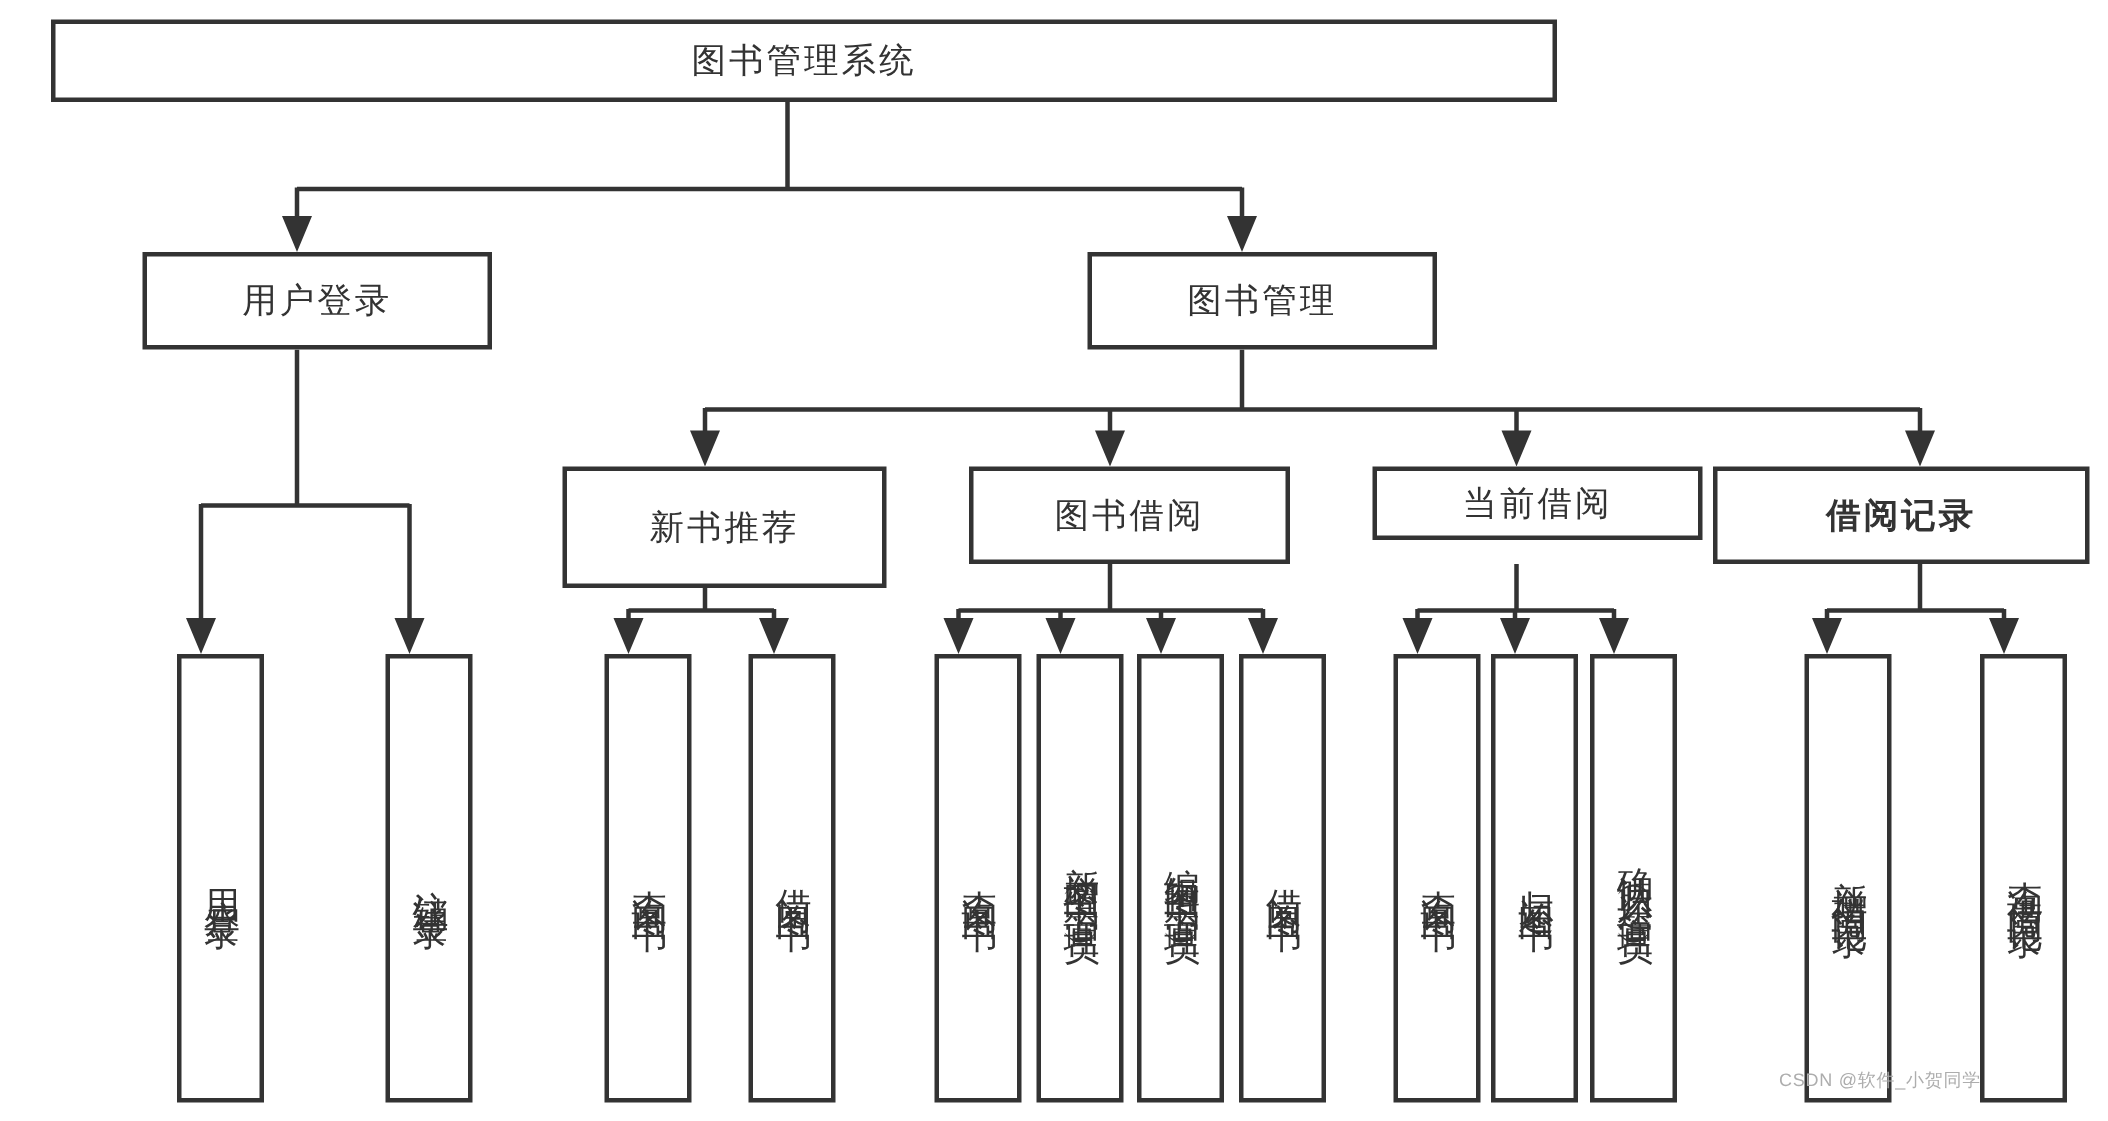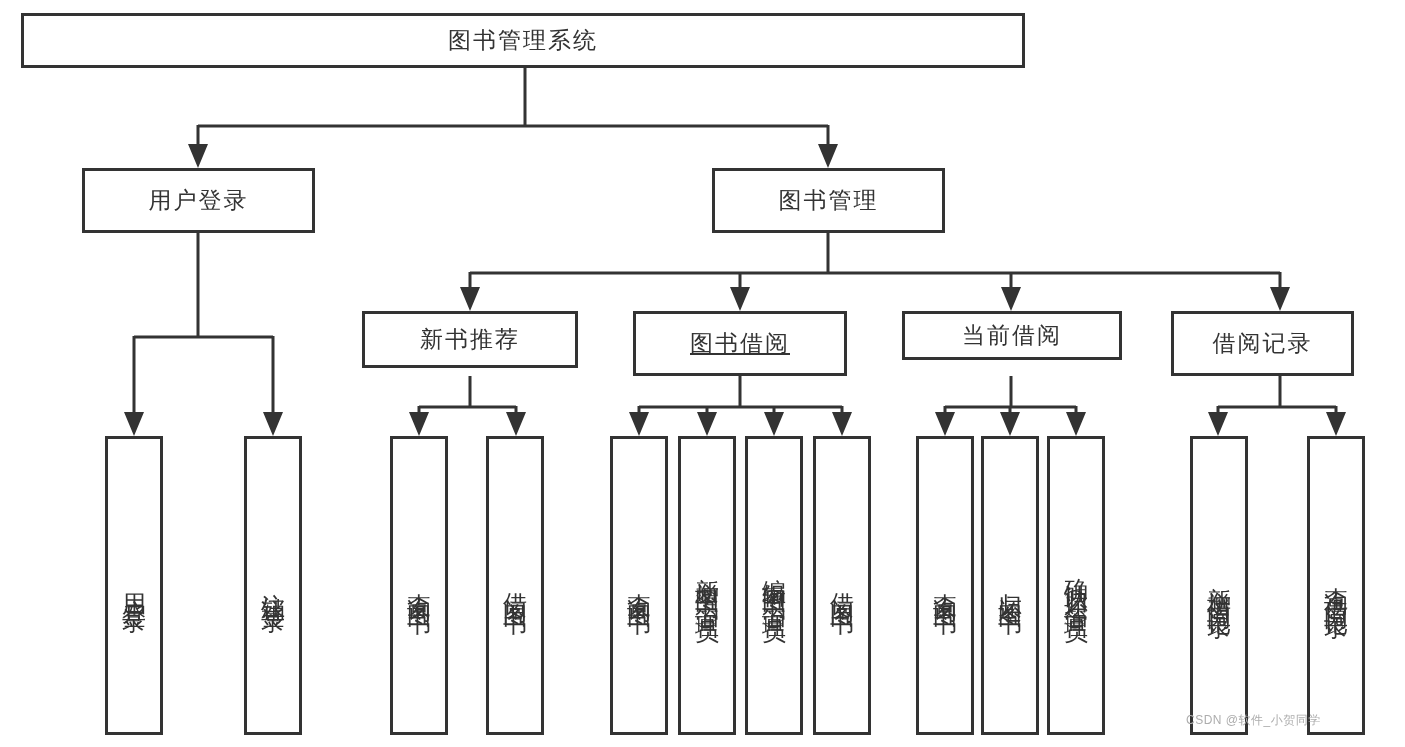--- a/index.html
+++ b/index.html
@@ -3,21 +3,21 @@
 <meta charset="utf-8">
 <style>
   html,body{margin:0;padding:0;background:#ffffff;}
   .stage{
     position:relative;width:1405px;height:747px;background:#ffffff;overflow:hidden;
     font-family:"Liberation Sans","DejaVu Sans",sans-serif;
   }
   .box{
     position:absolute;box-sizing:border-box;
     border:3px solid #333333;background:#ffffff;color:#333333;
-    display:flex;align-items:center;justify-content:center;
+    display:flex;align-items:center;justify-content:center;margin-left:13px;
   }
   .hlabel{font-size:23px;letter-spacing:2px;white-space:nowrap;}
   .leaf{top:436px;width:58px;height:299px;}
   .vlabel{
     writing-mode:vertical-rl;text-orientation:mixed;
     font-size:24px;letter-spacing:6px;line-height:1;white-space:nowrap;
   }
   svg.conn{position:absolute;left:0;top:0;z-index:1;}
   .box{z-index:2;}
   .watermark{
@@ -91,30 +91,30 @@
     <span class="hlabel">图书管理系统</span>
   </div>
 
   <div class="box" style="left:82px;top:168px;width:233px;height:65px;">
     <span class="hlabel">用户登录</span>
   </div>
   <div class="box" style="left:712px;top:168px;width:233px;height:65px;text-align:center;">
     <span class="hlabel">图书管理</span>
   </div>
 
-  <div class="box" style="left:362px;top:311px;width:216px;height:57px;">
+  <div class="box" style="left:362px;top:311px;width:216px;height:81px;">
     <span class="hlabel">新书推荐</span>
   </div>
-  <div class="box" style="left:633px;top:311px;width:214px;height:65px;text-decoration:underline;">
+  <div class="box" style="left:633px;top:311px;width:214px;height:65px;">
     <span class="hlabel">图书借阅</span>
   </div>
   <div class="box" style="left:902px;top:311px;width:220px;height:49px;">
     <span class="hlabel">当前借阅</span>
   </div>
-  <div class="box" style="left:1171px;top:311px;width:183px;height:65px;">
+  <div class="box" style="left:1129px;top:311px;width:251px;height:65px;font-weight:bold;">
     <span class="hlabel">借阅记录</span>
   </div>
 
   <div class="box leaf" style="left:105px;">
     <span class="vlabel">用户登录</span>
   </div>
   <div class="box leaf" style="left:244px;">
     <span class="vlabel">注销登录</span>
   </div>
 

